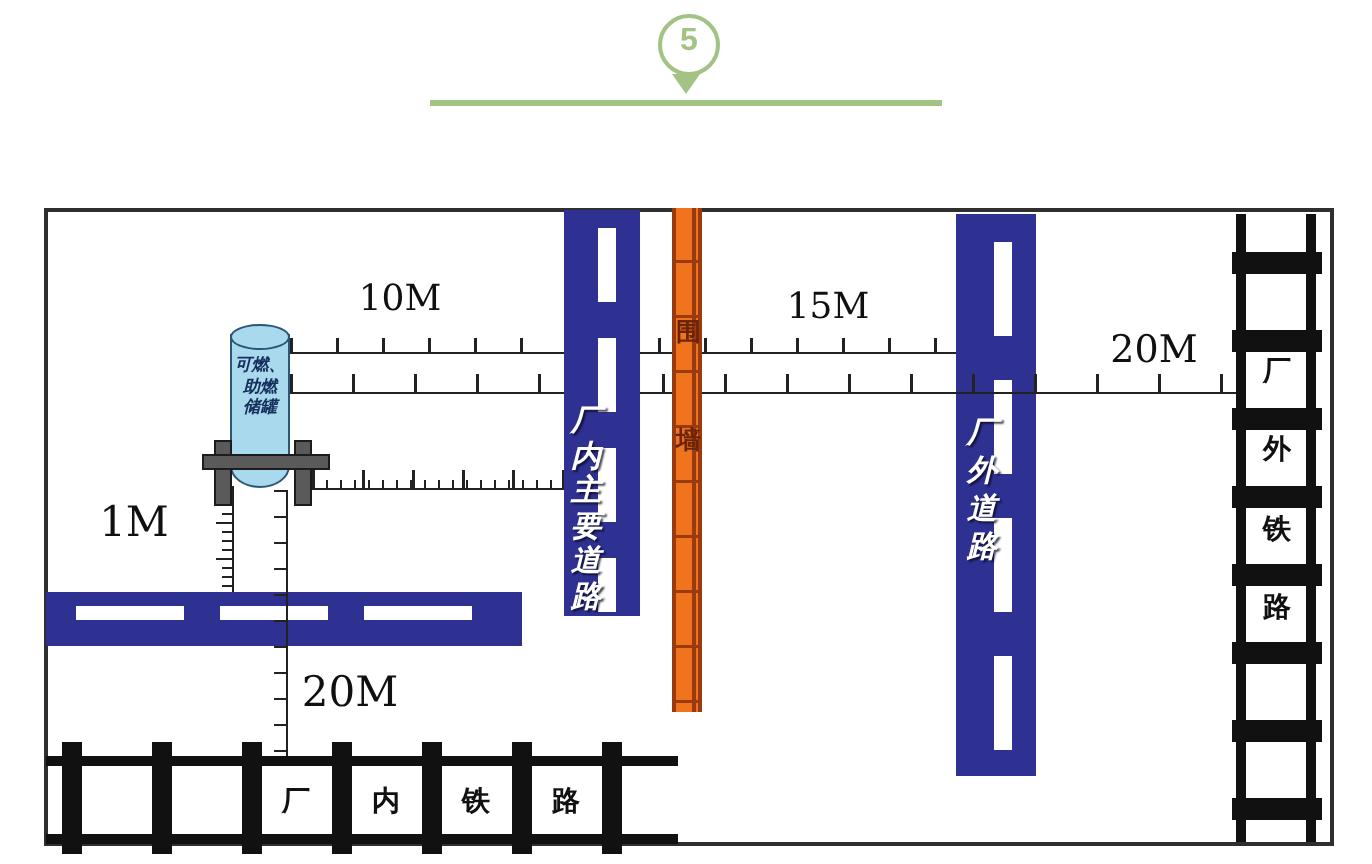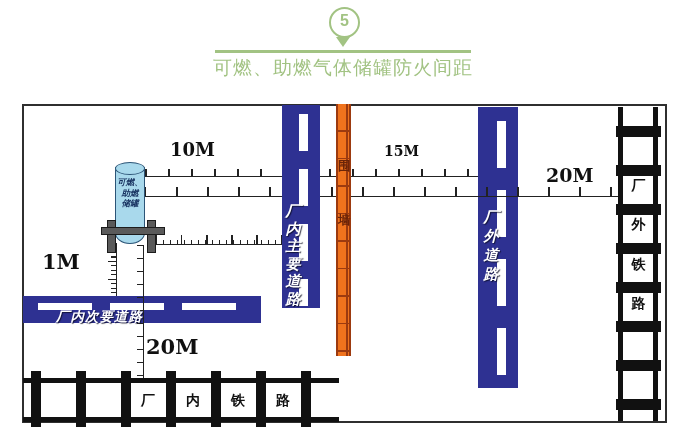--- a/index.html
+++ b/index.html
@@ -11,21 +11,21 @@
          background:#fff;color:#a2c383;font-size:16px;font-weight:600;text-align:center;line-height:23px;z-index:6;}
   .badge-tail{left:336px;top:37px;width:0;height:0;border-left:7px solid transparent;
               border-right:7px solid transparent;border-top:10px solid #a2c383;z-index:6;}
   .title-rule{left:215px;top:50px;width:256px;height:2.5px;background:#a2c383;z-index:6;}
   .page-title{left:0;top:55px;width:686px;text-align:center;color:#a2c383;font-size:19px;
               font-weight:500;letter-spacing:1px;z-index:6;}
   
   .frame{left:22px;top:104px;width:645px;height:319px;border:2px solid #2f2f2f;background:#fff;
          box-sizing:border-box;z-index:0;}
   
-  .dim{font-family:"DejaVu Serif",serif;font-weight:bold;color:#101010;text-align:left;z-index:5;}
+  .dim{font-family:"DejaVu Serif",serif;font-weight:normal;color:#101010;text-align:center;z-index:5;}
   
   .hline{border-top:1.6px solid #222;z-index:2;}
   .vline{border-left:1.6px solid #222;z-index:2;}
   .ticks{z-index:2;}
   
   .road{background:#2e3192;}
   .vtext{color:#fff;font-weight:bold;text-align:center;
          text-shadow:1px 1px 1px rgba(10,10,30,.75);z-index:4;font-style:italic;}
   .vtext span{display:block;}
   .rail{background:#111;z-index:2;}
@@ -48,21 +48,20 @@
              font-size:12.5px;font-weight:bold;text-shadow:none;}
 </style>
 </head>
 <body>
 
 <div class="canvas">
 
   <div class="abs badge">5</div>
   <div class="abs badge-tail"></div>
   <div class="abs title-rule"></div>
-  <div class="abs page-title">可燃、助燃气体储罐防火间距</div>
 
   <div class="abs frame"></div>
 
   <div class="abs ticks" style="left:145px;top:169px;width:333px;height:7px;
               background:repeating-linear-gradient(90deg,#222 0 1.5px,transparent 1.5px 23px);"></div>
   <div class="abs hline" style="left:145px;top:176px;width:333px;height:0;"></div>
 
   <div class="abs ticks" style="left:145px;top:187px;width:473px;height:9px;
               background:repeating-linear-gradient(90deg,#222 0 1.5px,transparent 1.5px 31px);"></div>
   <div class="abs hline" style="left:145px;top:196px;width:473px;height:0;"></div>
@@ -77,40 +76,39 @@
               background:repeating-linear-gradient(180deg,#222 0 1px,transparent 1px 4.5px);"></div>
   <div class="abs ticks" style="left:108px;top:243px;width:8px;height:54px;
               background:repeating-linear-gradient(180deg,#222 0 1px,transparent 1px 18px);"></div>
   <div class="abs vline" style="left:116px;top:243px;width:0;height:54px;"></div>
 
   <div class="abs ticks" style="left:137px;top:245px;width:6px;height:133px;z-index:4;
               background:repeating-linear-gradient(180deg,#222 0 1px,transparent 1px 13px);"></div>
   <div class="abs vline" style="left:143px;top:245px;width:0;height:133px;z-index:4;"></div>
 
   <div class="abs dim" style="left:170px;top:139px;width:60px;font-size:18px;">10M</div>
-  <div class="abs dim" style="left:384px;top:143px;width:60px;font-size:14px;">15M</div>
+  <div class="abs dim" style="left:384px;top:143px;width:60px;font-size:18px;">15M</div>
   <div class="abs dim" style="left:546px;top:164px;width:62px;font-size:19px;">20M</div>
   <div class="abs dim" style="left:42px;top:249px;width:50px;font-size:21px;">1M</div>
   <div class="abs dim" style="left:146px;top:334px;width:58px;font-size:21px;">20M</div>
 
   <div class="abs tank-body"></div>
   <div class="abs tank-ellipse"></div>
   <div class="abs vtext tank-label">
     <span>可燃、</span>
     <span>助燃</span>
     <span>储罐</span>
   </div>
   <div class="abs stand" style="left:107px;top:220px;width:9px;height:33px;"></div>
   <div class="abs stand" style="left:147px;top:220px;width:9px;height:33px;"></div>
   <div class="abs stand" style="left:101px;top:227px;width:64px;height:8px;"></div>
 
   <div class="abs road" style="left:23px;top:296px;width:238px;height:27px;z-index:3;"></div>
   <div class="abs" style="left:38px;top:303px;width:212px;height:7px;z-index:3;
               background:repeating-linear-gradient(90deg,#fff 0 54px,transparent 54px 72px);"></div>
-  <div class="abs vtext" style="left:56px;top:308px;width:160px;font-size:13.5px;letter-spacing:1px;z-index:5;text-align:left;">厂内次要道路</div>
 
   <div class="abs road" style="left:282px;top:105px;width:38px;height:203px;z-index:3;"></div>
   <div class="abs" style="left:299px;top:114px;width:9px;height:192px;z-index:3;
               background:repeating-linear-gradient(180deg,#fff 0 37px,transparent 37px 55px);"></div>
   <div class="abs vtext" style="left:281px;top:202px;width:24px;font-size:15px;line-height:17.6px;z-index:4;">
     <span>厂</span>
     <span>内</span>
     <span>主</span>
     <span>要</span>
     <span>道</span>

